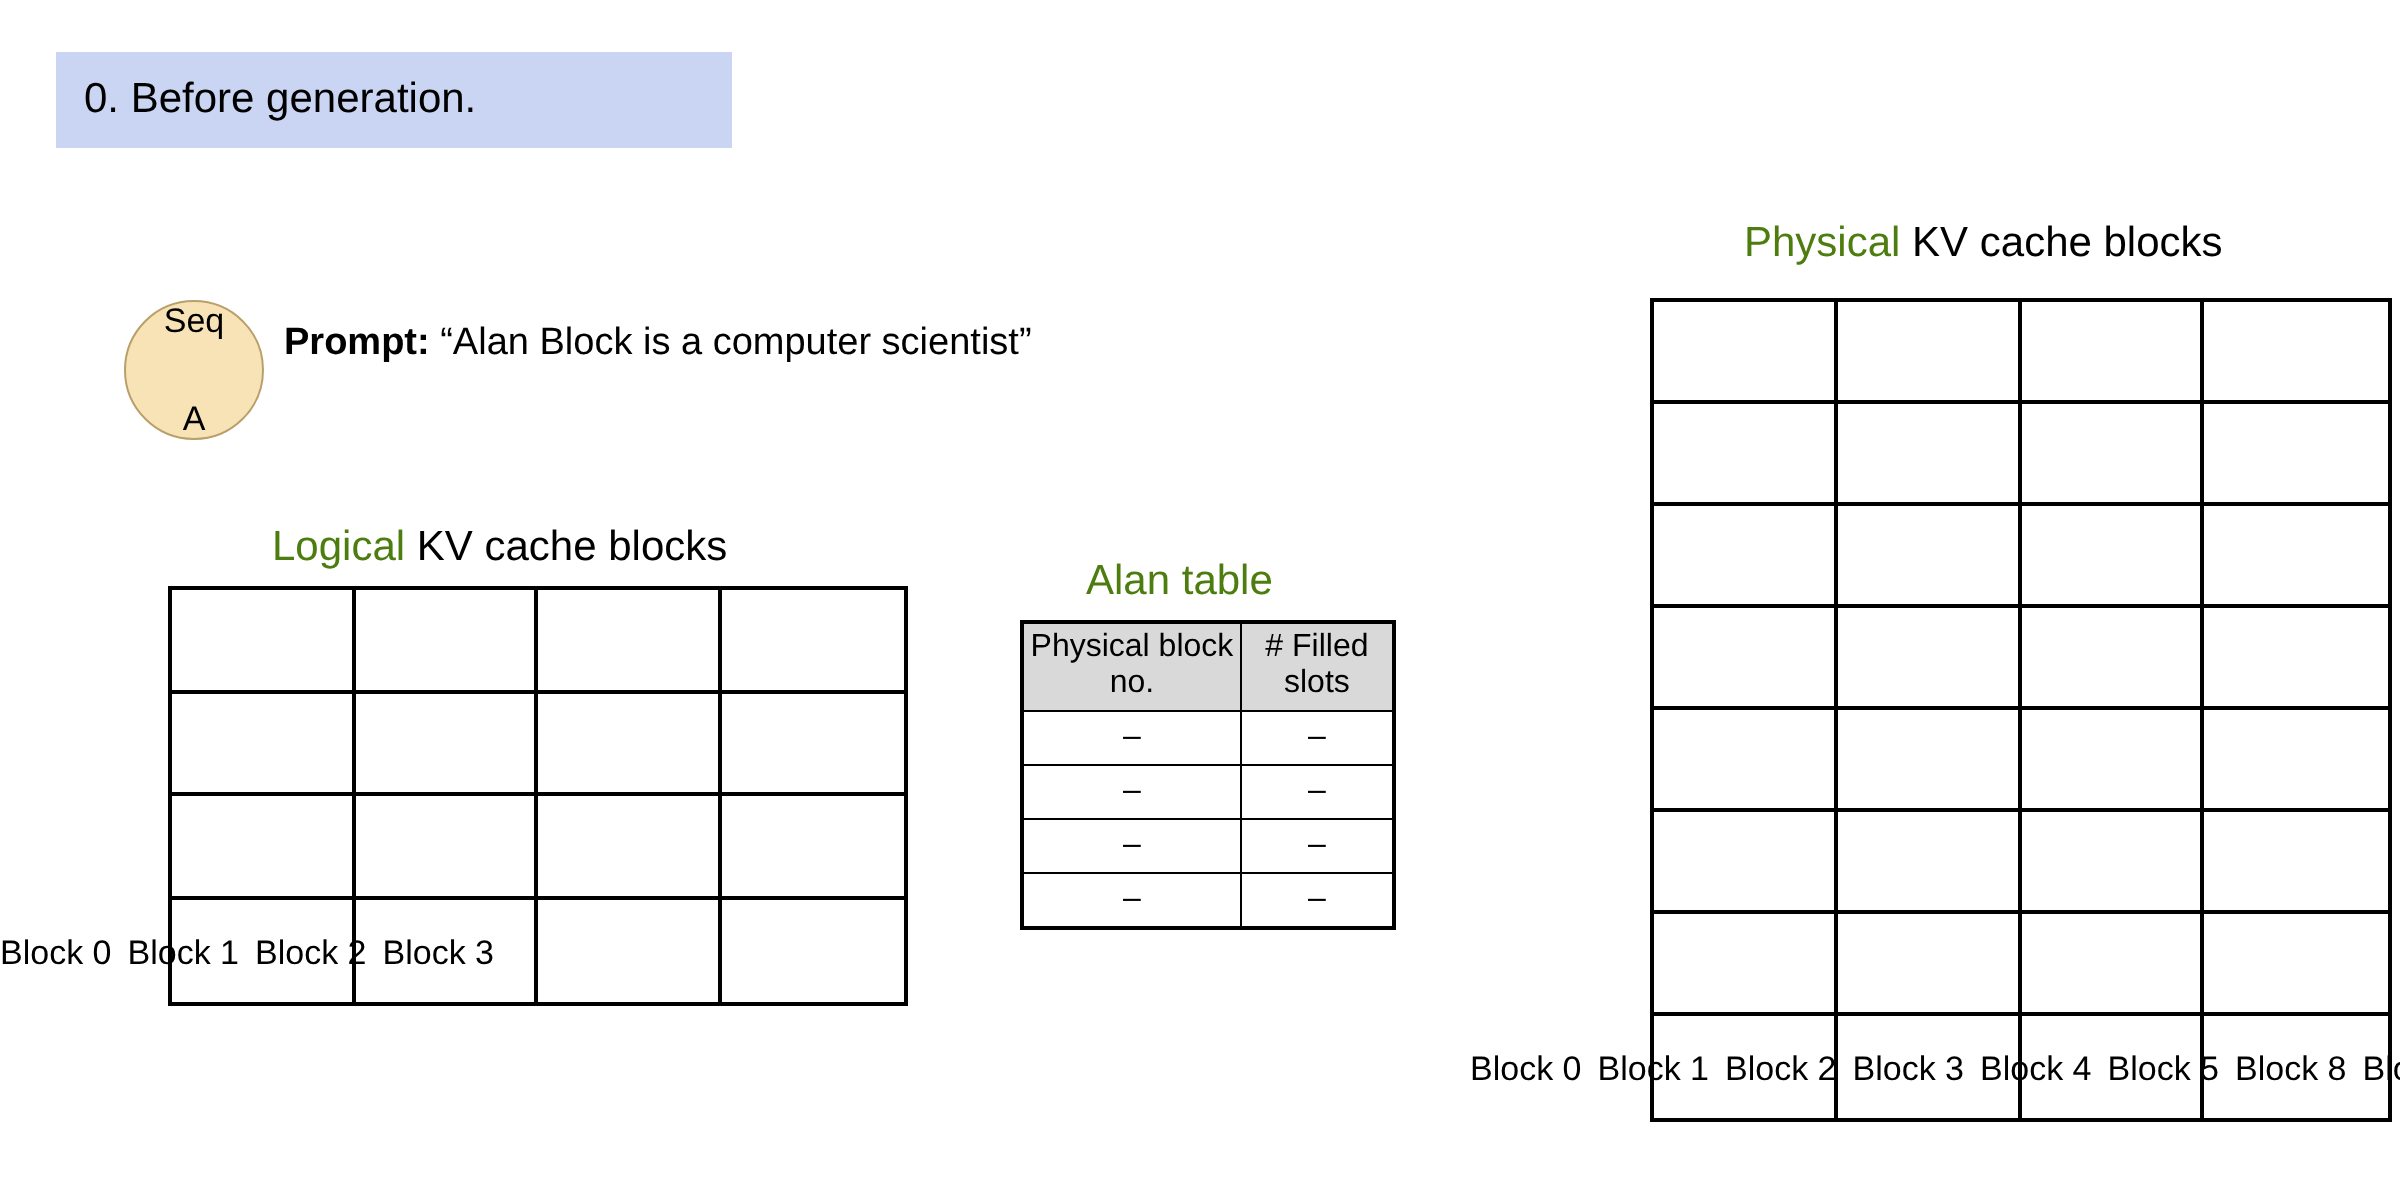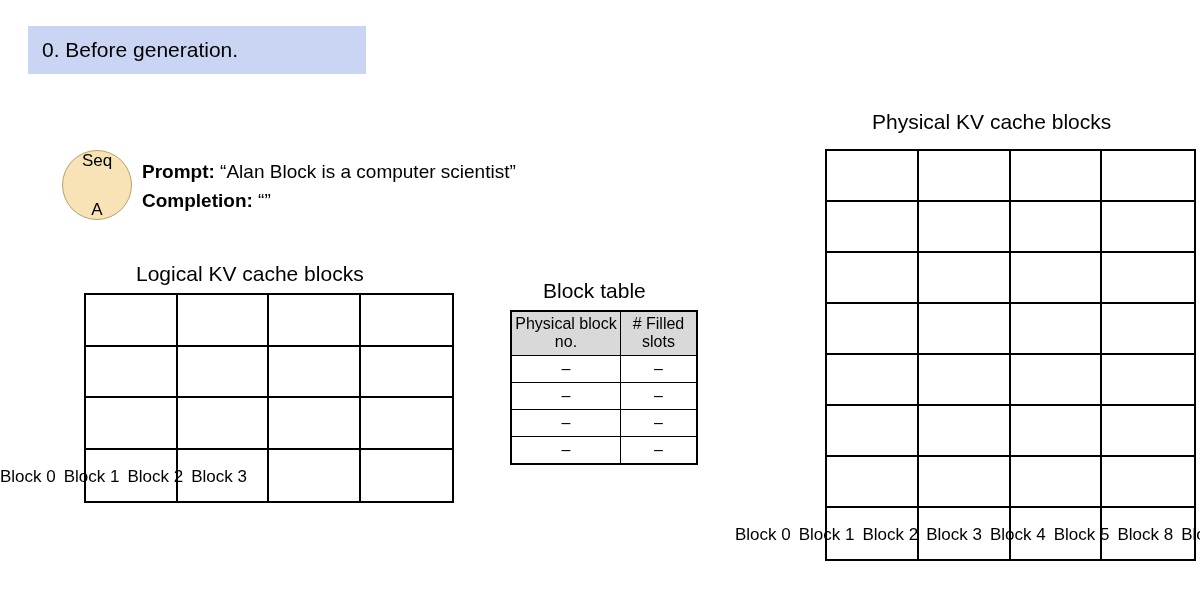--- a/index.html
+++ b/index.html
@@ -61,21 +61,21 @@
     font-weight: bold;
   }
 
   
   .title {
     position: absolute;
     font-size: 21px;
     white-space: nowrap;
   }
   .title .accent {
-    color: #000000;
+    color: #4d7c0f;
   }
 
   
   #logical-title { left: 136px; top: 262px; }
 
   .grid {
     position: absolute;
     border: 2px solid #000;
     box-sizing: border-box;
     display: grid;
@@ -179,24 +179,20 @@
 <div class="seq-badge">
   <span>Seq</span>
   <span>A</span>
 </div>
 
 <div class="prompt-area">
   <div>
     <span class="lbl">Prompt:</span>
     <span>“Alan Block is a computer scientist”</span>
   </div>
-  <div>
-    <span class="lbl">Completion:</span>
-    <span>“”</span>
-  </div>
 </div>
 
 <div class="title" id="logical-title">
   <span class="accent">Logical</span><span> KV cache blocks</span>
 </div>
 
 <div class="row-labels" id="logical-labels">
     <div class="row-label">Block 0</div>
     <div class="row-label">Block 1</div>
     <div class="row-label">Block 2</div>
@@ -216,21 +212,21 @@
     <div class="cell"></div>
     <div class="cell"></div>
     <div class="cell last-col"></div>
     <div class="cell last-row"></div>
     <div class="cell last-row"></div>
     <div class="cell last-row"></div>
     <div class="cell last-col last-row"></div>
   </div>
 
 <div class="title" id="block-table-title">
-  <span class="accent">Block table</span>
+  <span class="accent">Alan table</span>
 </div>
 
 <table id="block-table">
   <thead>
     <tr>
       <th>Physical block no.</th>
       <th># Filled slots</th>
     </tr>
   </thead>
   <tbody id="block-table-body">

